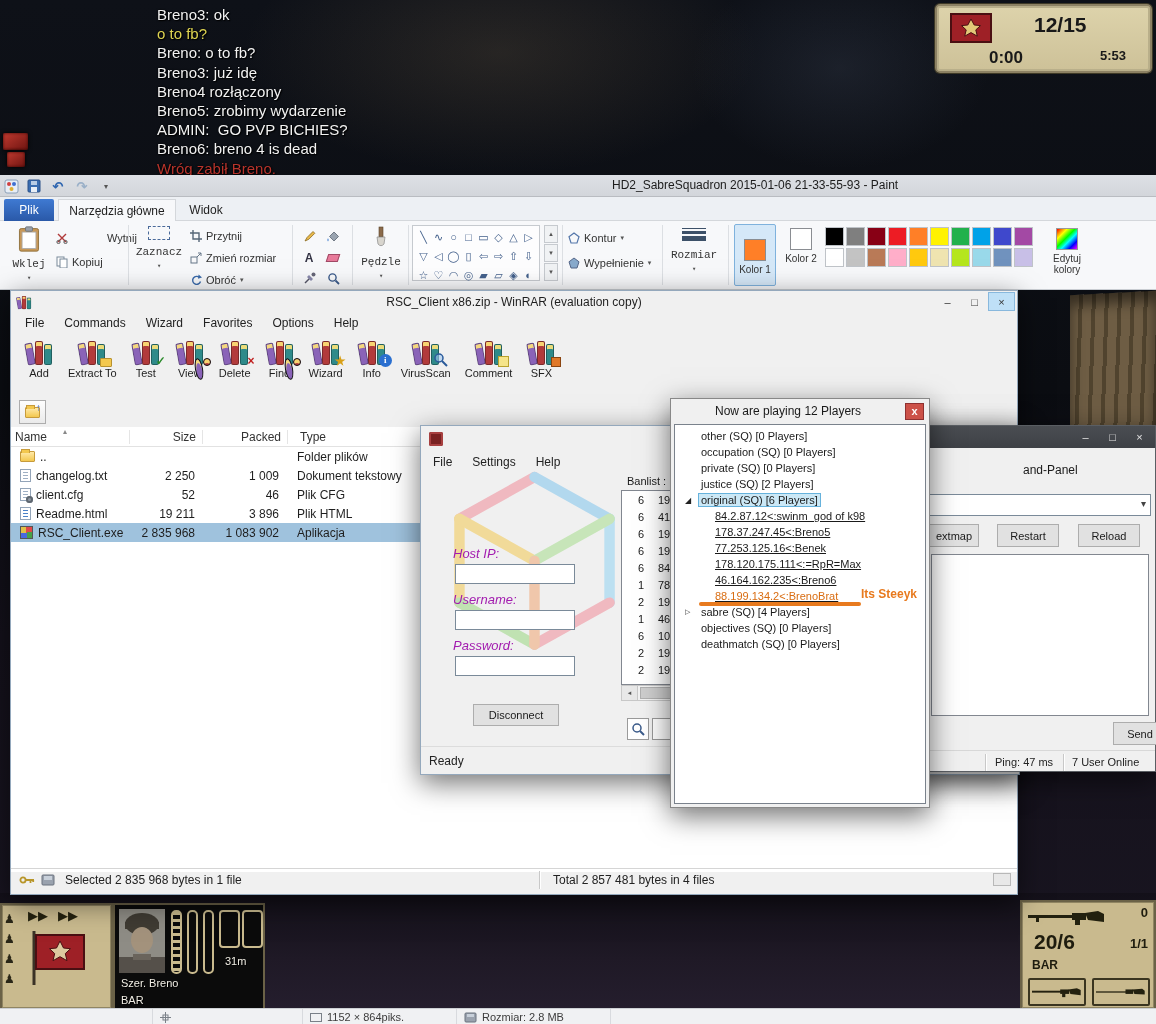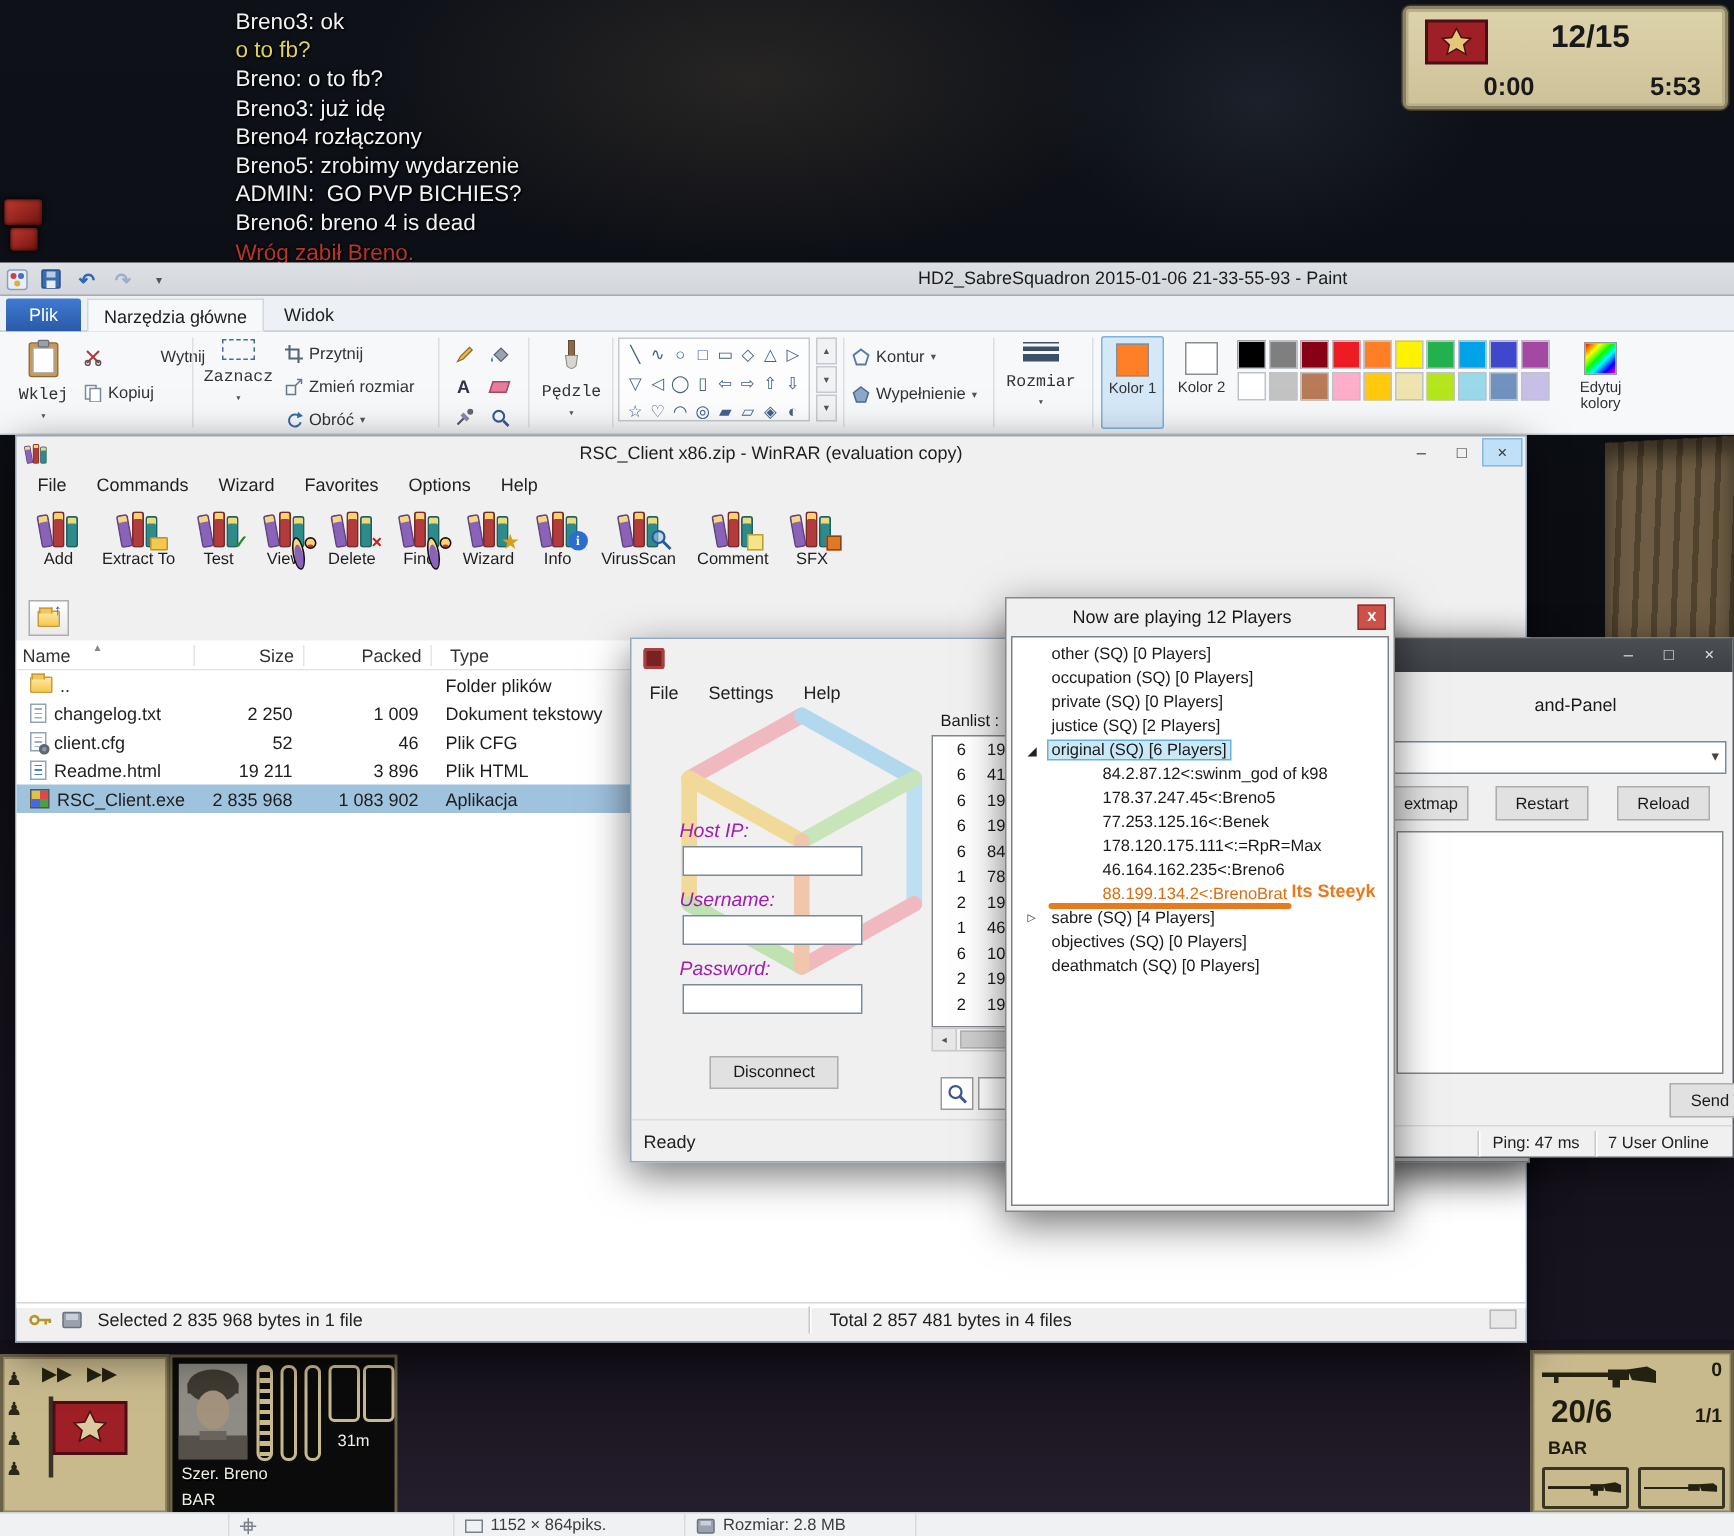--- a/index.html
+++ b/index.html
@@ -12,21 +12,21 @@
 .gblob1{position:absolute;left:240px;top:0;width:520px;height:175px;background:radial-gradient(ellipse at 50% 30%,rgba(130,110,80,.22),rgba(0,0,0,0) 70%);}
 .gblob2{position:absolute;left:690px;top:0;width:300px;height:170px;background:radial-gradient(ellipse at 50% 40%,rgba(70,80,100,.25),rgba(0,0,0,0) 70%);}
 .bldg{position:absolute;left:1070px;top:293px;width:86px;height:136px;background:repeating-linear-gradient(92deg,#6e5d44 0 9px,#50432e 9px 13px);box-shadow:inset 0 10px 14px rgba(0,0,0,.5);transform:skewY(-3deg);}
 .ground{position:absolute;left:0;top:893px;width:1156px;height:120px;background:linear-gradient(180deg,#131019,#1f1926 55%,#251e2e);}
 .chat{position:absolute;left:157px;top:5px;font-size:15px;font-weight:normal;line-height:19.2px;}
 .chat div{white-space:pre;text-shadow:1px 1px 1px #000,0 0 2px #000;}
 .killic{position:absolute;background:linear-gradient(145deg,#c03a30,#6e1410);border-radius:2px;box-shadow:0 0 4px #000, inset 0 0 3px #3a0605;}
 .score{position:absolute;left:935px;top:4px;width:217px;height:69px;background:linear-gradient(#ddd3ab,#cdc198);border:2px solid #8c8163;border-radius:5px;box-shadow:inset 0 0 0 2px #b9af8a,0 0 0 1px #3e3926;}
 .score .s1{position:absolute;left:97px;top:7px;font-size:21px;font-weight:bold;color:#191919;}
 .score .s2{position:absolute;left:52px;top:42px;font-size:17px;font-weight:bold;color:#191919;}
-.score .s3{position:absolute;left:163px;top:42px;font-size:17px;font-weight:bold;color:#191919;}
+.score .s3{position:absolute;left:163px;top:42px;font-size:13px;font-weight:bold;color:#191919;}
 .hudL{position:absolute;left:0;top:903px;width:113px;height:107px;background:#c9ba8e;border:2px solid #6b6247;box-shadow:inset 0 0 0 1px #908562;}
 .hudL .arr{position:absolute;left:26px;top:3px;font-size:13px;color:#24220f;display:flex;gap:10px;}
 .hudL .pawns{position:absolute;left:2px;top:8px;display:flex;flex-direction:column;gap:8px;font-size:12px;color:#2a2718;line-height:1;}
 .hudS{position:absolute;left:113px;top:903px;width:152px;height:107px;background:#0b0b0b;border:2px solid #6b6247;}
 .hudS .vbar{position:absolute;top:5px;width:11px;height:64px;border:2px solid #c9ba8e;border-radius:5px;}
 .hudS .vbar.fill{background:repeating-linear-gradient(#c9ba8e 0 3px,transparent 3px 7px);}
 .hudS .slot{position:absolute;top:5px;width:21px;height:38px;border:2px solid #c9ba8e;border-radius:4px;}
 .hudS .t{position:absolute;color:#f0ede4;font-size:11px;text-shadow:1px 1px 0 #000;}
 .hudW{position:absolute;left:1020px;top:900px;width:136px;height:110px;background:#c9ba8e;border:2px solid #6b6247;box-shadow:inset 0 0 0 1px #908562;}
 .hudW .big{position:absolute;left:12px;top:28px;font-size:21px;font-weight:bold;color:#1e1c0e;}
@@ -49,21 +49,21 @@
 .bigbtn{position:absolute;top:3px;height:62px;display:flex;flex-direction:column;align-items:center;justify-content:flex-start;gap:6px;padding-top:2px;font-size:11px;color:#333;font-family:Liberation Mono, monospace;}
 .bigbtn .dropg{font-size:7px;color:#555;line-height:4px;}
 .smitem{position:absolute;display:flex;align-items:center;gap:4px;font-size:11px;color:#333;height:18px;}
 .toolcell{position:absolute;width:22px;height:19px;display:flex;align-items:center;justify-content:center;}
 .dashedrect{width:22px;height:14px;border:1px dashed #4a6a9a;}
 .shapesbox{position:absolute;left:412px;top:4px;width:128px;height:56px;background:#fdfdfe;border:1px solid #c6cacf;padding:1px 3px;}
 .shp{display:inline-block;width:15px;height:17px;line-height:17px;text-align:center;font-size:11px;color:#44618c;}
 .scrollcol{position:absolute;left:544px;top:4px;display:flex;flex-direction:column;gap:1px;}
 .scrollcol span{width:14px;height:18px;background:#f0f2f4;border:1px solid #c6cacf;font-size:7px;display:flex;align-items:center;justify-content:center;color:#555;}
 .colorbtn{position:absolute;top:3px;width:42px;height:62px;display:flex;flex-direction:column;align-items:center;padding-top:4px;gap:3px;font-size:10px;color:#333;text-align:center;line-height:11px;}
-.colorbtn.selected{background:#d5e8f8;border:1px solid #7fb2dd;border-radius:2px;}
+.colorbtn.selected{background:#d5e8f8;border:1px solid #7fb2dd;border-radius:2px;justify-content:center;}
 .swatchbig{width:22px;height:22px;border:1px solid #8a8d92;}
 .pal{position:absolute;left:824px;top:5px;width:214px;display:flex;flex-wrap:wrap;}
 .sw{width:19px;height:19px;margin:1px;border:1px solid #bfc3c8;}
 .rainbow{width:22px;height:22px;border:1px solid #999;background:linear-gradient(135deg,#f00,#ff0 25%,#0f0 45%,#0ff 60%,#00f 80%,#f0f);}
 .linesicon div{background:#3c5068;width:24px;margin:2px 0;}
 #ptStatus{position:absolute;left:0;top:1008px;width:1156px;height:16px;background:#f0f1f3;border-top:1px solid #cdd0d4;z-index:2;font-size:11px;color:#3c3c3c;}
 #ptStatus .seg{position:absolute;top:0;height:16px;width:1px;background:#d8dade;}
 #ptStatus .it{position:absolute;top:1px;display:flex;align-items:center;gap:5px;height:14px;}
 
 
@@ -147,21 +147,21 @@
 #cpStatus{position:absolute;left:0;top:324px;right:0;height:23px;border-top:1px solid #d8d8d8;font-size:11px;color:#222;}
 #cpStatus .d{position:absolute;top:3px;height:17px;width:1px;background:#c8c8c8;box-shadow:1px 0 0 #fff;}
 
 
 #pp{left:670px;top:398px;width:260px;height:410px;z-index:40;border:1px solid #888;}
 #pp .ttext{position:absolute;left:44px;top:5px;font-size:12px;color:#1a1a1a;}
 #ppClose{position:absolute;right:5px;top:4px;width:19px;height:17px;background:#cc5148;border:1px solid #8f3030;color:#fff;font-size:11px;font-weight:bold;display:flex;align-items:center;justify-content:center;line-height:1;}
 #tree{position:absolute;left:3px;top:25px;width:252px;height:380px;background:#fff;border:1px solid #7a828c;padding-top:3px;overflow:hidden;}
 .trow{height:16px;display:flex;align-items:center;font-size:11px;color:#1a1a1a;white-space:pre;}
 .trow.p{padding-left:10px;}
-.trow.c{padding-left:44px;}
+.trow.c{padding-left:24px;text-decoration:underline;}
 .tarr{width:14px;font-size:8px;color:#222;flex:none;text-align:left;}
 .tlabel{padding:0 2px;}
 .tlabel.selhl{background:#cbe8f6;box-shadow:0 0 0 1px #66b2dc;}
 .tlabel.orange{color:#d96d12;}
 #annUnderline{position:absolute;left:24px;top:177px;width:162px;height:4px;background:#e87a1e;border-radius:2px;}
 #annText{position:absolute;left:186px;top:162px;font-size:12px;font-weight:bold;color:#e87a1e;}
 </style>
 </head>
 <body>
 

